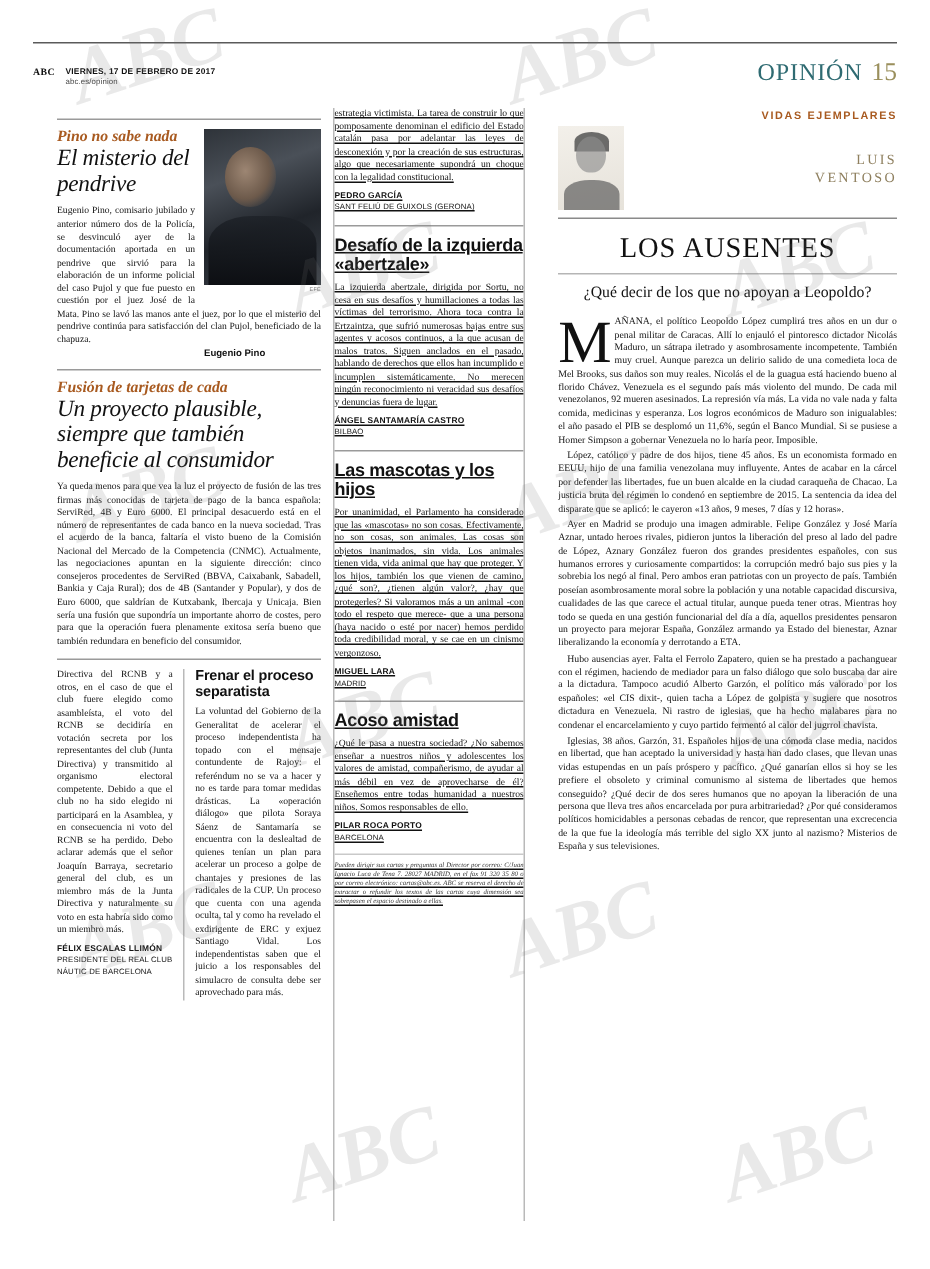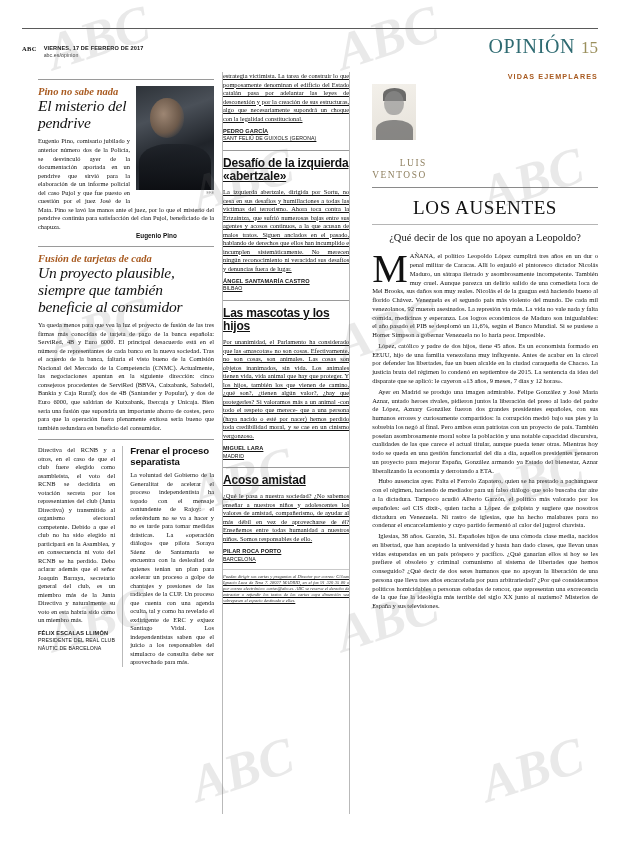--- a/index.html
+++ b/index.html
@@ -72,21 +72,21 @@
   }
   .mast-url {
     font-family: "Liberation Sans", sans-serif;
     font-size: 5.2px;
     color: #444;
     letter-spacing: .1px;
   }
   .mast-right { display: flex; align-items: baseline; gap: 6px; }
   .mast-section {
     font-family: "Liberation Serif", serif;
-    font-size: 20px;
+    font-size: 16px;
     color: #2f6b72;
     letter-spacing: .6px;
   }
   .mast-page {
     font-family: "Liberation Serif", serif;
     font-size: 17px;
     color: #9a8f5c;
   }
 
   
@@ -221,21 +221,21 @@
   
   .vidas-label {
     font-family: "Liberation Sans", sans-serif;
     font-size: 7.2px;
     font-weight: bold;
     color: #a85a20;
     letter-spacing: 1.1px;
     text-align: right;
     margin-bottom: 3px;
   }
-  .author-head { display: flex; align-items: flex-start; justify-content: space-between; flex-direction: column; }
+  .author-head { display: flex; align-items: flex-start; justify-content: space-between; }
   .author-portrait {
     width: 44px; height: 56px;
     background: linear-gradient(170deg,#f3f0ea 0%, #e6e2da 100%);
     position: relative; overflow: hidden;
   }
   .ap-head {
     position: absolute; left: 28%; top: 12%;
     width: 44%; height: 44%;
     border-radius: 50% 50% 46% 46%;
     background: #8d8d8d;

